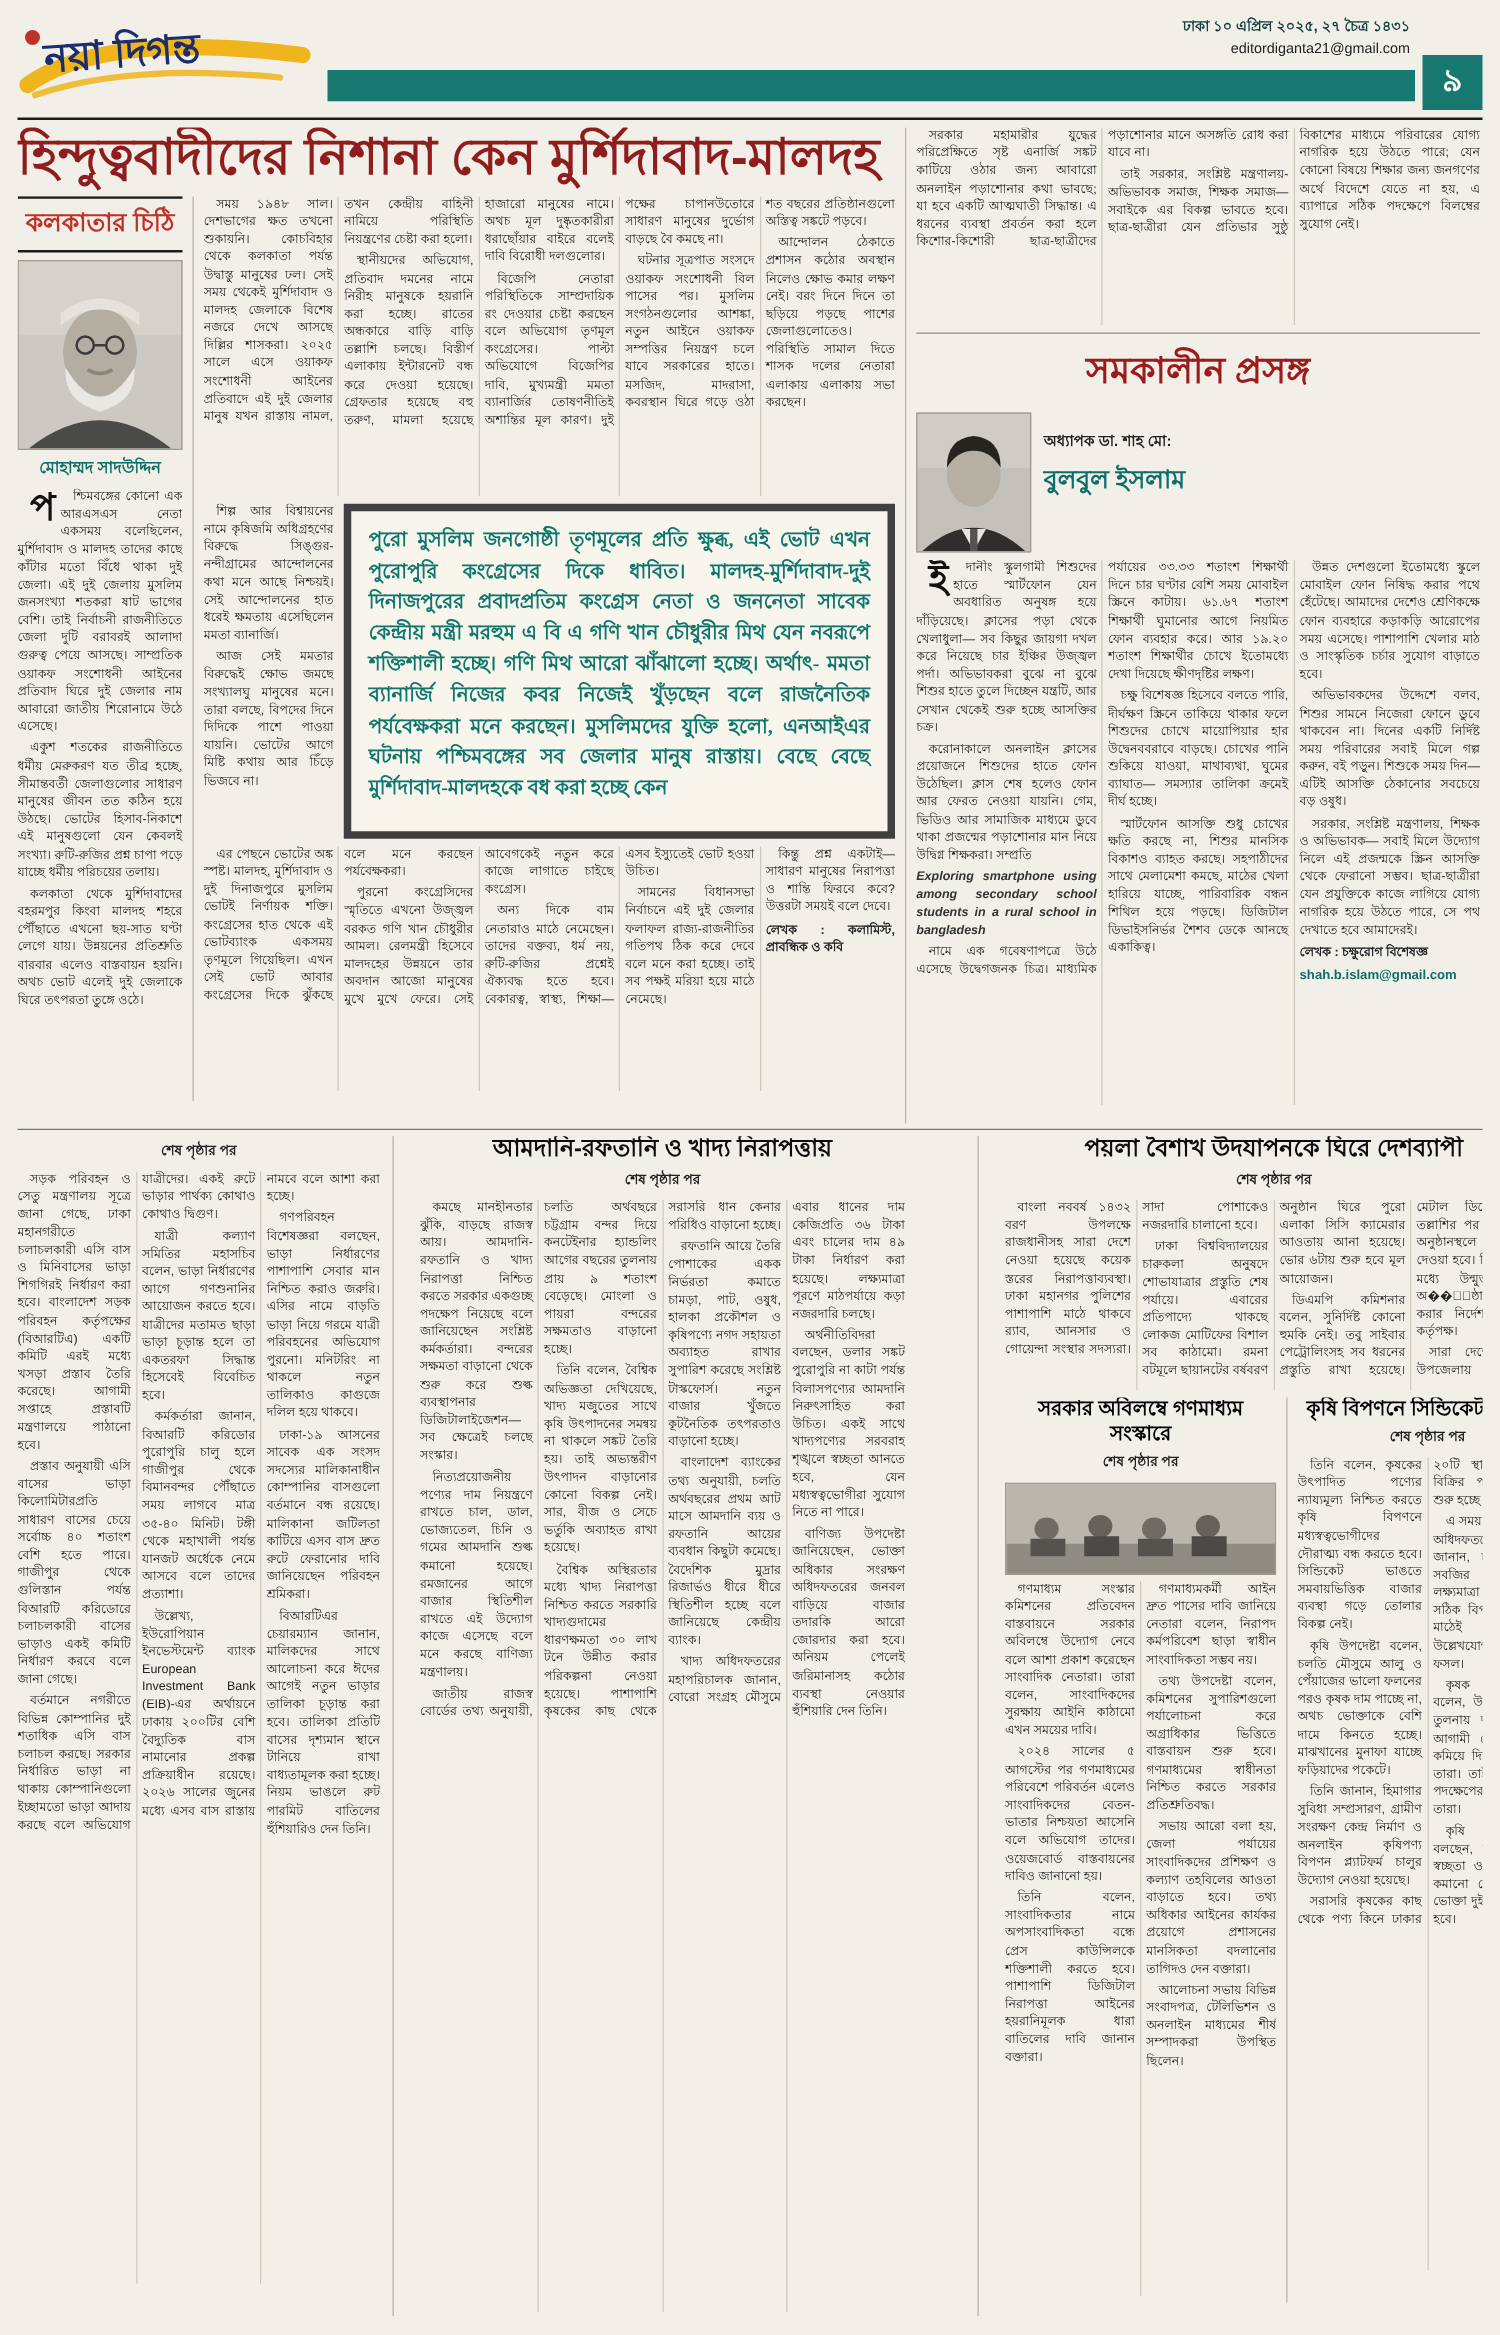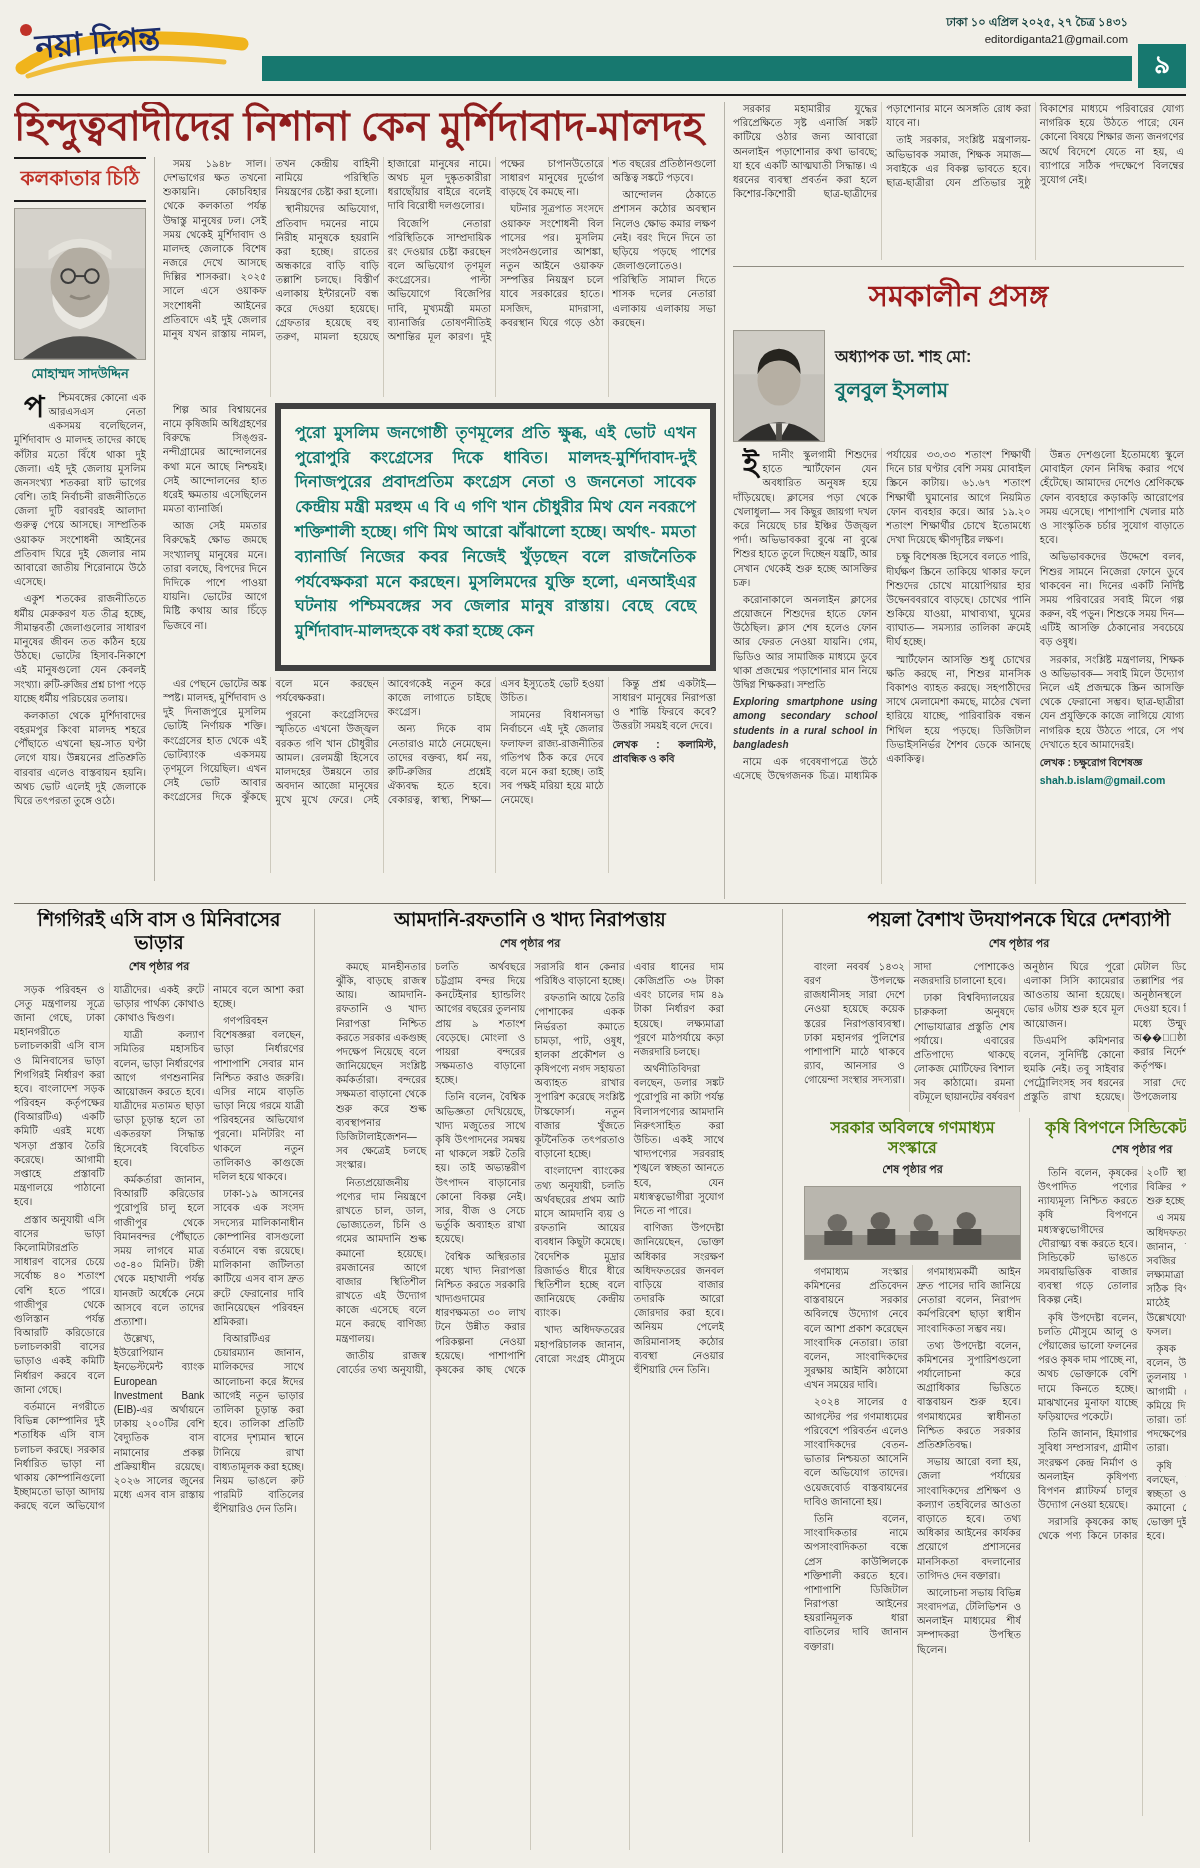--- a/index.html
+++ b/index.html
@@ -48,21 +48,21 @@
                 font-family:"Liberation Serif", serif; font-size:16px; font-weight:bold; line-height:1.55;
                 color:#0f766e; text-align:justify; overflow:hidden; }
   .mid-bottom { height:196px; }
 
   .right-region { width:460px; flex:none; border-left:1px solid #b5b2a8; padding-left:8px; }
   .sidebar-intro { height:158px; }
   .section-title { border-top:1px solid #8f8c82; margin-top:6px; padding-top:6px;
                    text-align:center; font-size:29px; font-weight:bold; color:#9e1b1b; }
   .author-row { display:flex; gap:10px; align-items:flex-start; margin:8px 0 6px; }
   .sidebar-photo { width:92px; height:112px; flex:none; }
-  .author-title { font-size:16px; font-weight:bold; color:#222; margin-top:14px; }
+  .author-title { font-size:12px; font-weight:bold; color:#222; margin-top:14px; }
   .author-name-big { font-size:20px; font-weight:bold; color:#0e6e68; margin-top:4px; }
   .sidebar-body { height:436px; }
   .sidebar-body > div:first-child p:first-child::first-letter { float:left; font-size:30px; line-height:0.85; font-weight:bold; padding:3px 4px 0 0; color:#111; }
   .study-title { font-style:italic; font-size:10px; font-weight:bold; text-indent:0 !important; color:#333; }
   .sidebar-email { font-weight:bold; color:#0e6e68; text-indent:0 !important; font-size:10.5px; }
 
   
   .bottom-band { border-top:1px solid #777368; margin-top:4px; padding-top:5px;
                  display:flex; gap:10px; height:950px; overflow:hidden; }
   .bart { flex:none; overflow:hidden; }
@@ -70,21 +70,21 @@
   .bart h2 { margin:0; text-align:center; font-size:19px; line-height:1.2; color:#0d0d0d; }
   .continued { font-size:11px; font-weight:bold; text-align:center; margin:3px 0 6px; color:#222; }
   .bart-a { width:290px; }
   .bart-b { width:410px; }
   .bart-c { width:452px;margin-left:48px; }
   .tall-text { height:890px; }
   .c-top-text { height:152px; }
   .sub-row { display:flex; gap:8px; margin-top:6px; }
   .sub { width:217px; flex:none; overflow:hidden; }
   .sub.sep { width:217px; padding-left:8px; }
-  .sub h3 { margin:0; text-align:center; font-size:16px; line-height:1.25; color:#4d7c0f; }
+  .sub h3 { margin:0; text-align:center; font-size:16px; line-height:1.25; color:#000000; }
   .sub-body { height:656px; overflow:hidden; }
   .news-photo { width:100%; height:74px; margin-bottom:5px; }
 </style>
 </head>
 <body>
 
 <div class="page">
 
   <header class="masthead">
     <div class="logo">
@@ -201,21 +201,20 @@
           </div>
         <p class="credit">লেখক : চক্ষুরোগ বিশেষজ্ঞ</p>
         <p class="sidebar-email">shah.b.islam@gmail.com</p>
       </div>
     </div>
   </div>
 
   <div class="bottom-band">
 
     <section class="bart bart-a">
-      <h2>শিগগিরই এসি বাস ও মিনিবাসের ভাড়ার</h2>
       <div class="continued">শেষ পৃষ্ঠার পর</div>
       <div class="body-text cols-3 tall-text">
           <p>সড়ক পরিবহন ও সেতু মন্ত্রণালয় সূত্রে জানা গেছে, ঢাকা মহানগরীতে চলাচলকারী এসি বাস ও মিনিবাসের ভাড়া শিগগিরই নির্ধারণ করা হবে। বাংলাদেশ সড়ক পরিবহন কর্তৃপক্ষের (বিআরটিএ) একটি কমিটি এরই মধ্যে খসড়া প্রস্তাব তৈরি করেছে। আগামী সপ্তাহে প্রস্তাবটি মন্ত্রণালয়ে পাঠানো হবে।</p>
           <p>প্রস্তাব অনুযায়ী এসি বাসের ভাড়া কিলোমিটারপ্রতি সাধারণ বাসের চেয়ে সর্বোচ্চ ৪০ শতাংশ বেশি হতে পারে। গাজীপুর থেকে গুলিস্তান পর্যন্ত বিআরটি করিডোরে চলাচলকারী বাসের ভাড়াও একই কমিটি নির্ধারণ করবে বলে জানা গেছে।</p>
           <p>বর্তমানে নগরীতে বিভিন্ন কোম্পানির দুই শতাধিক এসি বাস চলাচল করছে। সরকার নির্ধারিত ভাড়া না থাকায় কোম্পানিগুলো ইচ্ছামতো ভাড়া আদায় করছে বলে অভিযোগ যাত্রীদের। একই রুটে ভাড়ার পার্থক্য কোথাও কোথাও দ্বিগুণ।</p>
           <p>যাত্রী কল্যাণ সমিতির মহাসচিব বলেন, ভাড়া নির্ধারণের আগে গণশুনানির আয়োজন করতে হবে। যাত্রীদের মতামত ছাড়া ভাড়া চূড়ান্ত হলে তা একতরফা সিদ্ধান্ত হিসেবেই বিবেচিত হবে।</p>
           <p>কর্মকর্তারা জানান, বিআরটি করিডোর পুরোপুরি চালু হলে গাজীপুর থেকে বিমানবন্দর পৌঁছাতে সময় লাগবে মাত্র ৩৫-৪০ মিনিট। টঙ্গী থেকে মহাখালী পর্যন্ত যানজট অর্ধেকে নেমে আসবে বলে তাদের প্রত্যাশা।</p>
           <p>উল্লেখ্য, ইউরোপিয়ান ইনভেস্টমেন্ট ব্যাংক European Investment Bank (EIB)-এর অর্থায়নে ঢাকায় ২০০টির বেশি বৈদ্যুতিক বাস নামানোর প্রকল্প প্রক্রিয়াধীন রয়েছে। ২০২৬ সালের জুনের মধ্যে এসব বাস রাস্তায় নামবে বলে আশা করা হচ্ছে।</p>
           <p>গণপরিবহন বিশেষজ্ঞরা বলছেন, ভাড়া নির্ধারণের পাশাপাশি সেবার মান নিশ্চিত করাও জরুরি। এসির নামে বাড়তি ভাড়া নিয়ে গরমে যাত্রী পরিবহনের অভিযোগ পুরনো। মনিটরিং না থাকলে নতুন তালিকাও কাগুজে দলিল হয়ে থাকবে।</p>
           <p>ঢাকা-১৯ আসনের সাবেক এক সংসদ সদস্যের মালিকানাধীন কোম্পানির বাসগুলো বর্তমানে বন্ধ রয়েছে। মালিকানা জটিলতা কাটিয়ে এসব বাস দ্রুত রুটে ফেরানোর দাবি জানিয়েছেন পরিবহন শ্রমিকরা।</p>

